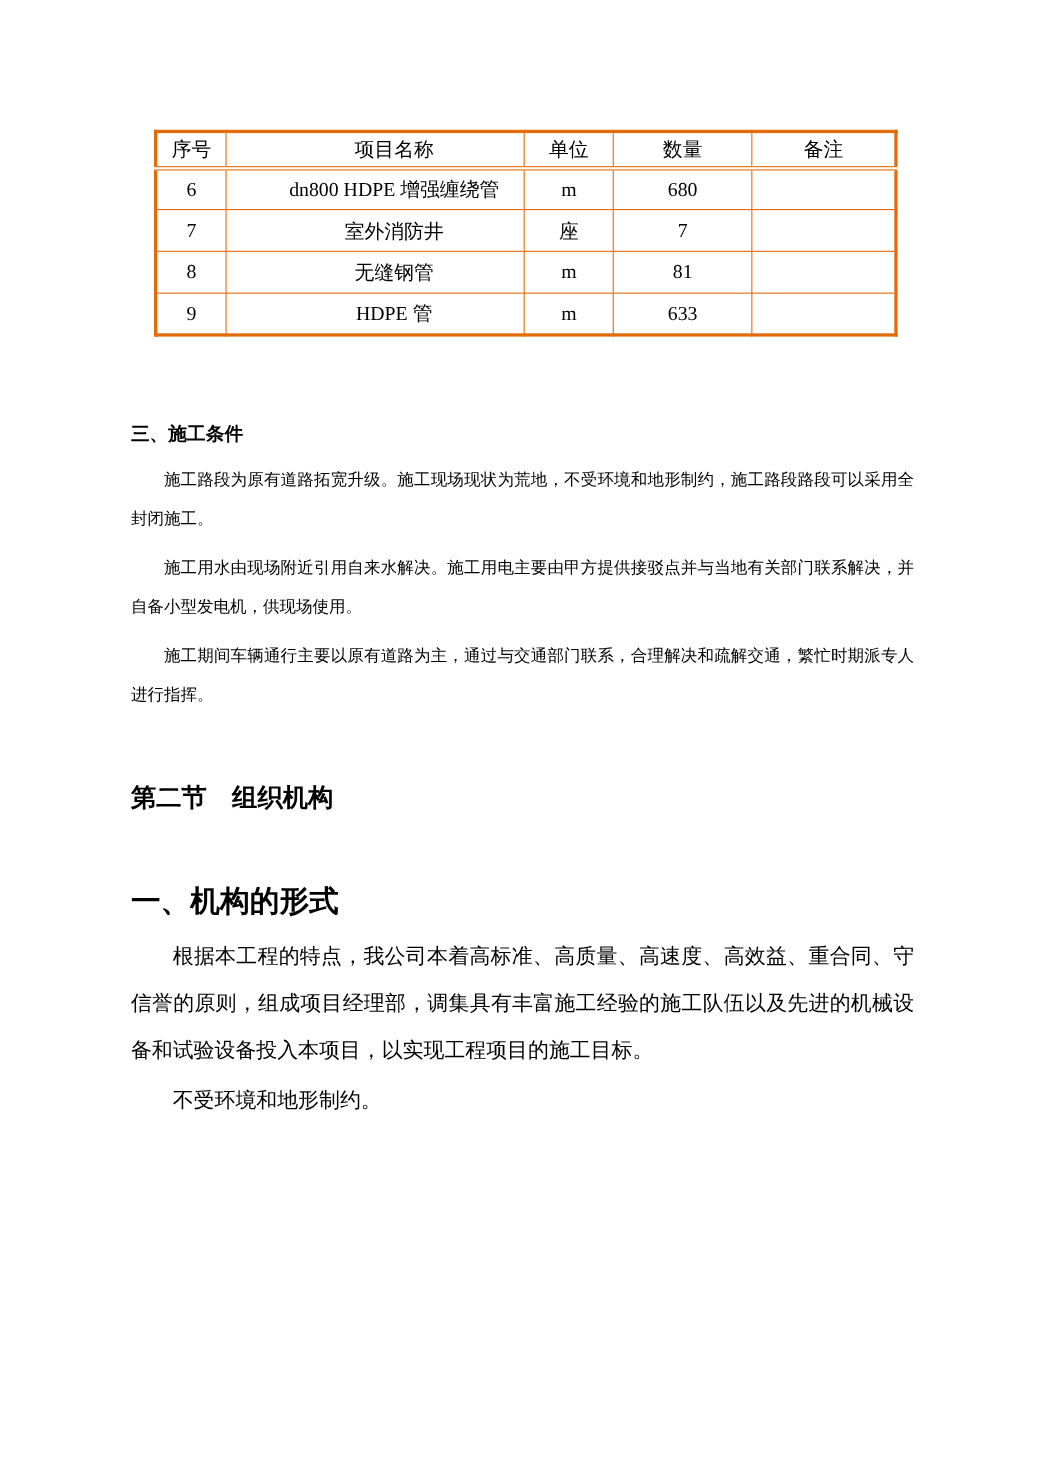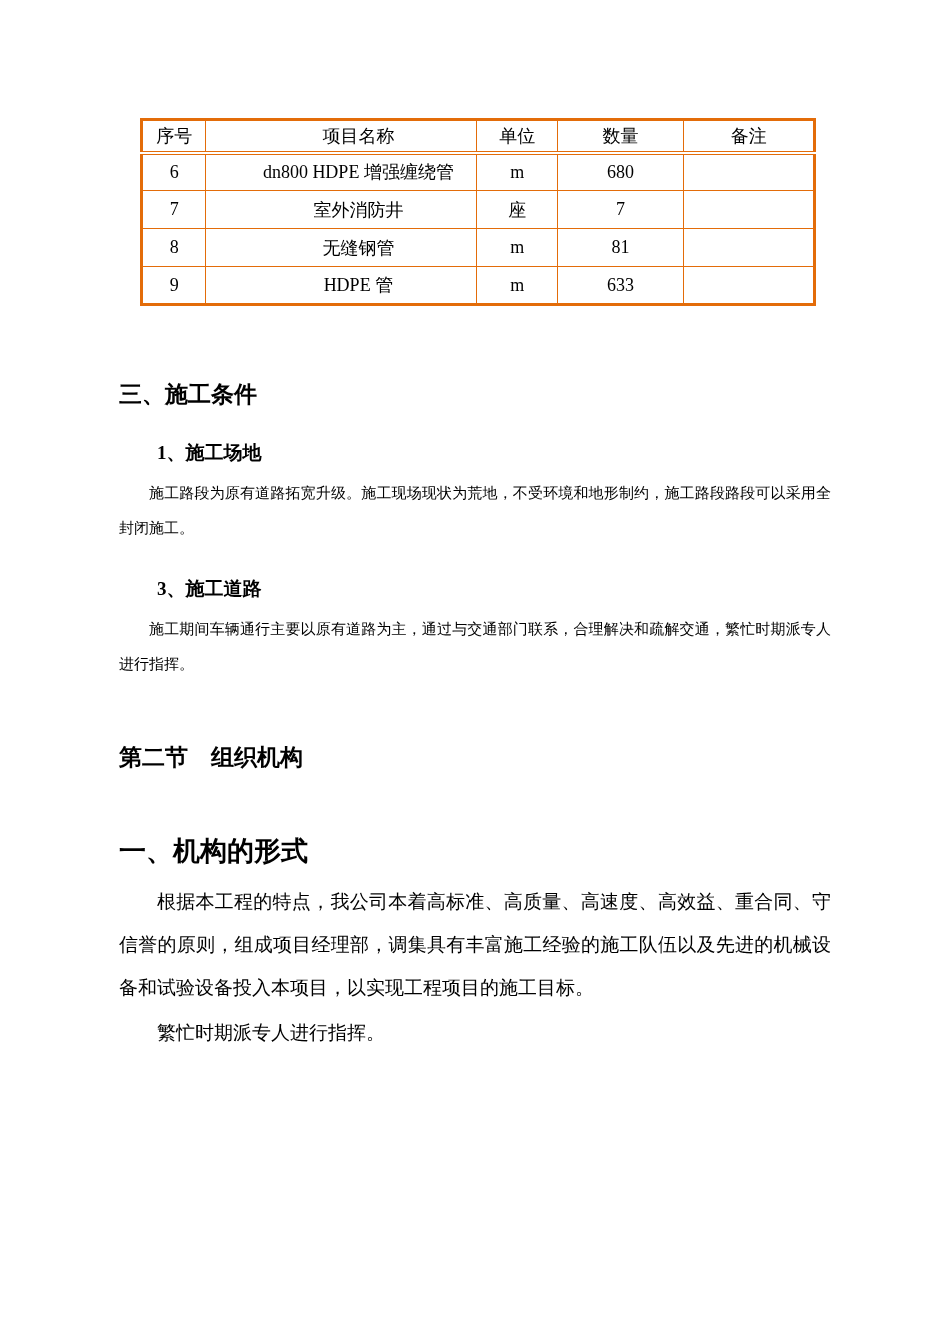--- a/index.html
+++ b/index.html
@@ -49,21 +49,21 @@
   table.qty tbody tr { height: 38px; }
   table.qty thead th { border-bottom: 4px double #e36c09; }
   table.qty th:nth-child(2),
   table.qty td:nth-child(2) {
     text-align: center;
     padding-left: 38px;
   }
 
   
   .h-major {
-    font-size: 23px;
+    font-size: 17px;
     font-weight: bold;
     margin: 74px 0 0 0;
     line-height: 30px;
   }
   .h-sub {
     font-size: 19px;
     font-weight: bold;
     margin: 30px 0 0 38px;
     line-height: 26px;
   }
@@ -150,26 +150,25 @@
         <td>HDPE 管</td>
         <td>m</td>
         <td>633</td>
         <td></td>
       </tr>
     </tbody>
   </table>
 
   <div class="h-major">三、施工条件</div>
 
-  <div class="h-sub">1、施工场地</div>
   <p class="body">施工路段为原有道路拓宽升级。施工现场现状为荒地，不受环境和地形制约，施工路段路段可以采用全封闭施工。</p>
 
+  <p class="body">施工用水由现场附近引用自来水解决。施工用电主要由甲方提供接驳点并与当地有关部门联系解决，并自备小型发电机，供现场使用。</p>
 
-  <div class="h-sub">3、施工道路</div>
   <p class="body">施工期间车辆通行主要以原有道路为主，通过与交通部门联系，合理解决和疏解交通，繁忙时期派专人进行指挥。</p>
 
   <div class="h-center">第二节　组织机构</div>
 
   <div class="h-major2">一、机构的形式</div>
   <p class="body-wide">根据本工程的特点，我公司本着高标准、高质量、高速度、高效益、重合同、守信誉的原则，组成项目经理部，调集具有丰富施工经验的施工队伍以及先进的机械设备和试验设备投入本项目，以实现工程项目的施工目标。</p>
-  <p class="body-last">繁忙时期派专人进行指挥。</p>
+  <p class="body-last">不受环境和地形制约。</p>
 
 </div>
 
 </body></html>

